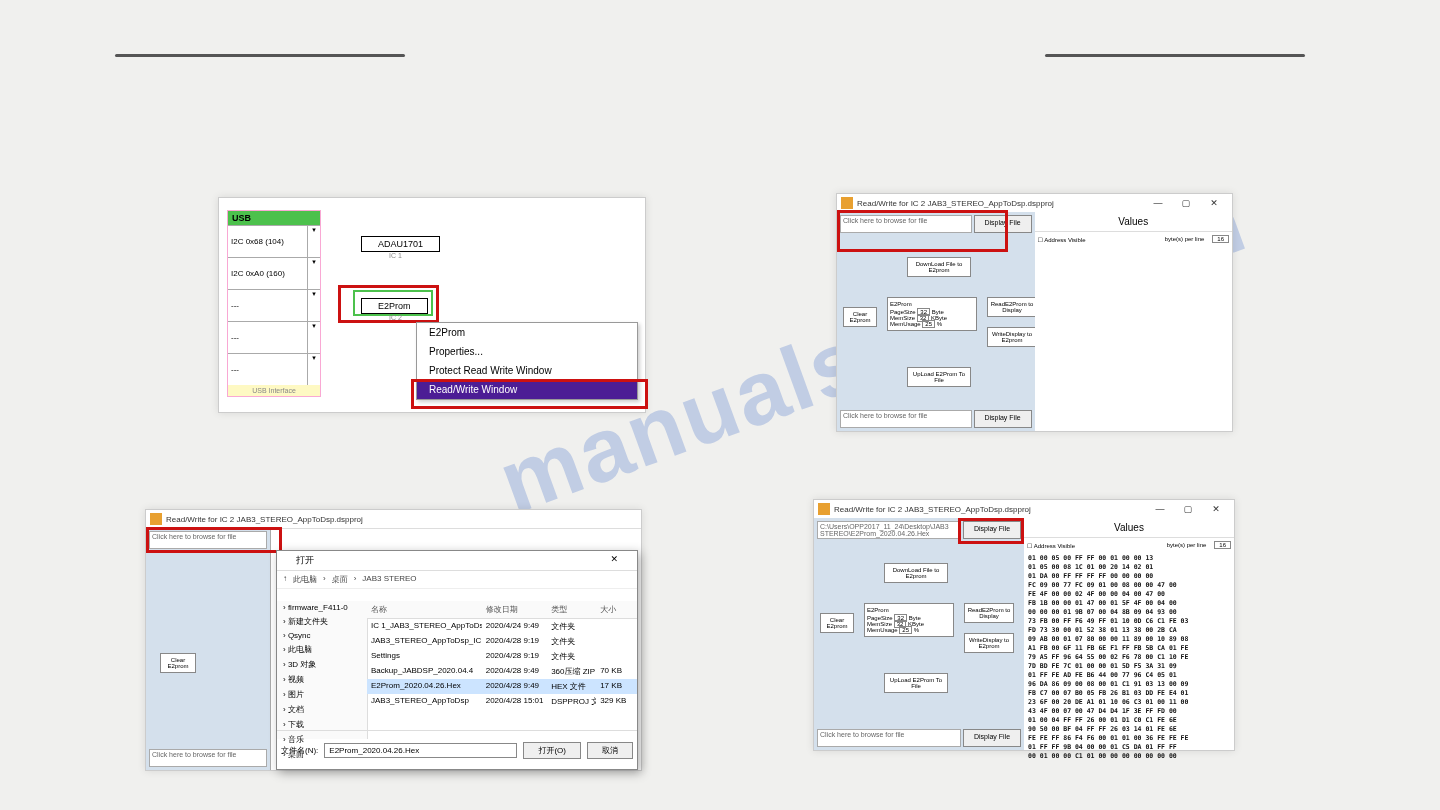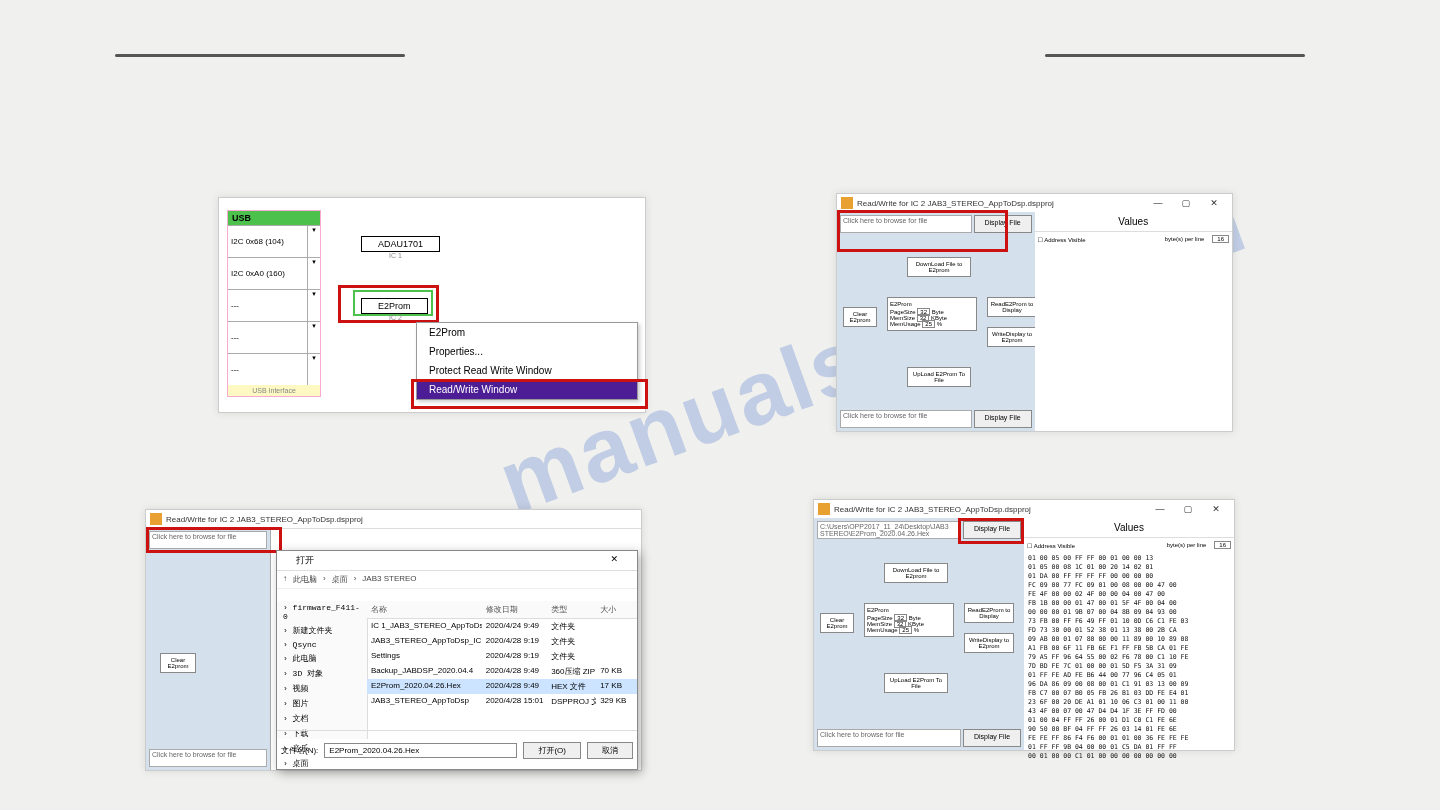--- a/index.html
+++ b/index.html
@@ -45,25 +45,25 @@
   .rw-left { position:absolute; top:18px; left:0; bottom:0; width:50%; background:#d4e0ec; border-right:1px solid #aaa; }
   .rw-right { position:absolute; top:18px; right:0; bottom:0; width:50%; background:#fff; }
 
   .pathbar { position:absolute; top:3px; left:3px; right:63px; height:14px; background:#fff; border:1px solid #aaa; font-size:7px; padding:1px 2px; color:#666; }
   .disp-btn { position:absolute; top:3px; right:3px; width:56px; height:16px; background:#efefef; border:1px solid #888; font-size:7px; text-align:center; line-height:14px; }
 
   .flow-node { position:absolute; background:#fff; border:1px solid #888; font-size:6px; text-align:center; padding:3px 2px; }
 
   .values-h { text-align:center; font-size:10px; padding:4px; border-bottom:1px solid #ddd; }
   .opts { font-size:6px; padding:3px; display:flex; gap:8px; align-items:center; }
-  .hex { font-family:monospace; font-size:6.5px; line-height:9px; padding:2px 4px; white-space:pre; color:#111; overflow:hidden; }
+  .hex { font-family:monospace; font-size:6.5px; line-height:9px; padding:2px 4px; white-space:pre; color:#111; overflow:hidden;font-weight:bold; }
 
   .dialog { position:absolute; background:#fff; border:1px solid #888; box-shadow:3px 3px 10px rgba(0,0,0,0.3); }
   .dlg-title { background:#fff; border-bottom:1px solid #ddd; padding:3px 19px; font-size:9px; display:flex; }
-  .dlg-side { position:absolute; top:50px; left:0; bottom:30px; width:90px; border-right:1px solid #ddd; background:#fafafa; font-size:8px;font-family:Liberation Mono, monospace; }
+  .dlg-side { position:absolute; top:50px; left:0; bottom:30px; width:90px; border-right:1px solid #ddd; background:#fafafa; font-size:8px; }
   .dlg-side div { padding:2px 6px; }
   .dlg-crumb { padding:3px 6px; font-size:8px; border-bottom:1px solid #eee; display:flex; gap:6px; color:#444; }
   .dlg-list { position:absolute; top:50px; left:90px; right:0; bottom:30px; font-size:8px; }
   .dlg-th { display:flex; background:#fafafa; border-bottom:1px solid #ddd; }
   .dlg-th div { padding:3px 4px; color:#555; }
   .dlg-row { display:flex; }
   .dlg-row div { padding:2px 4px; white-space:nowrap; overflow:hidden; }
   .dlg-row.sel { background:#cce4ff; }
   .dlg-bot { position:absolute; bottom:0; left:0; right:0; height:30px; border-top:1px solid #ddd; padding:4px; font-size:8px; display:flex; align-items:center; gap:6px; }
   .dlg-bot .btn { border:1px solid #888; padding:2px 14px; background:#efefef; }

